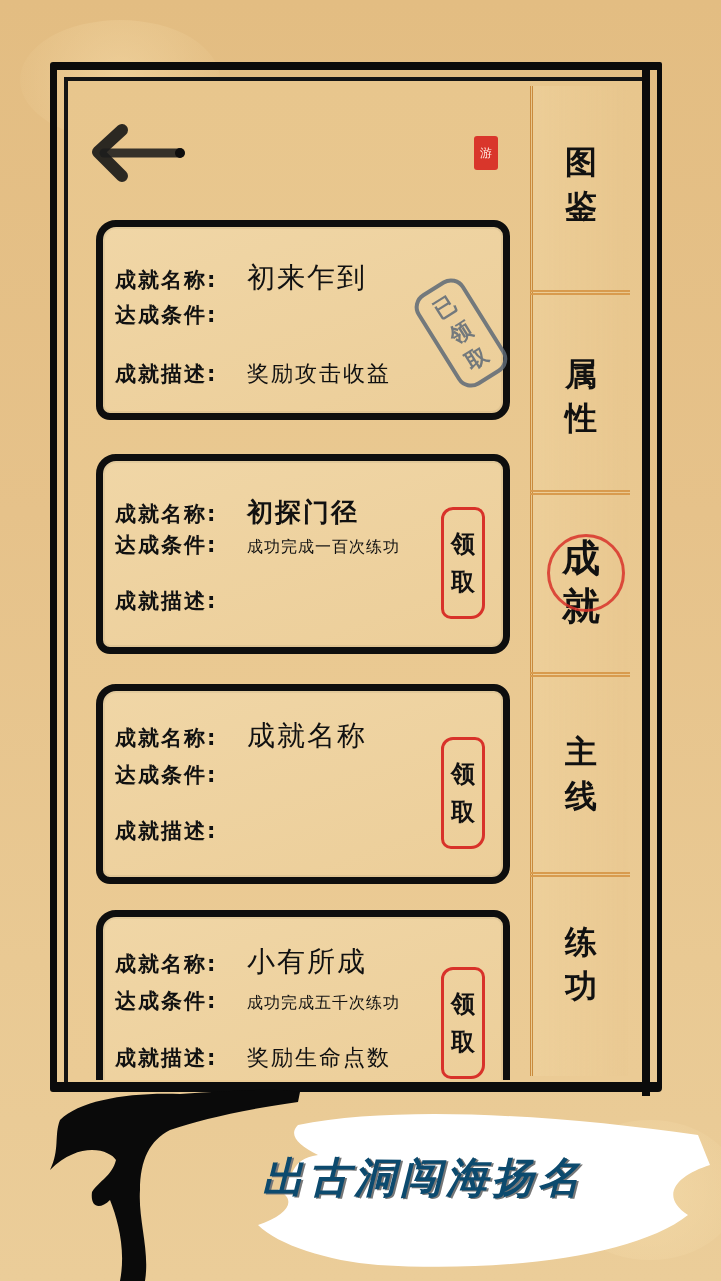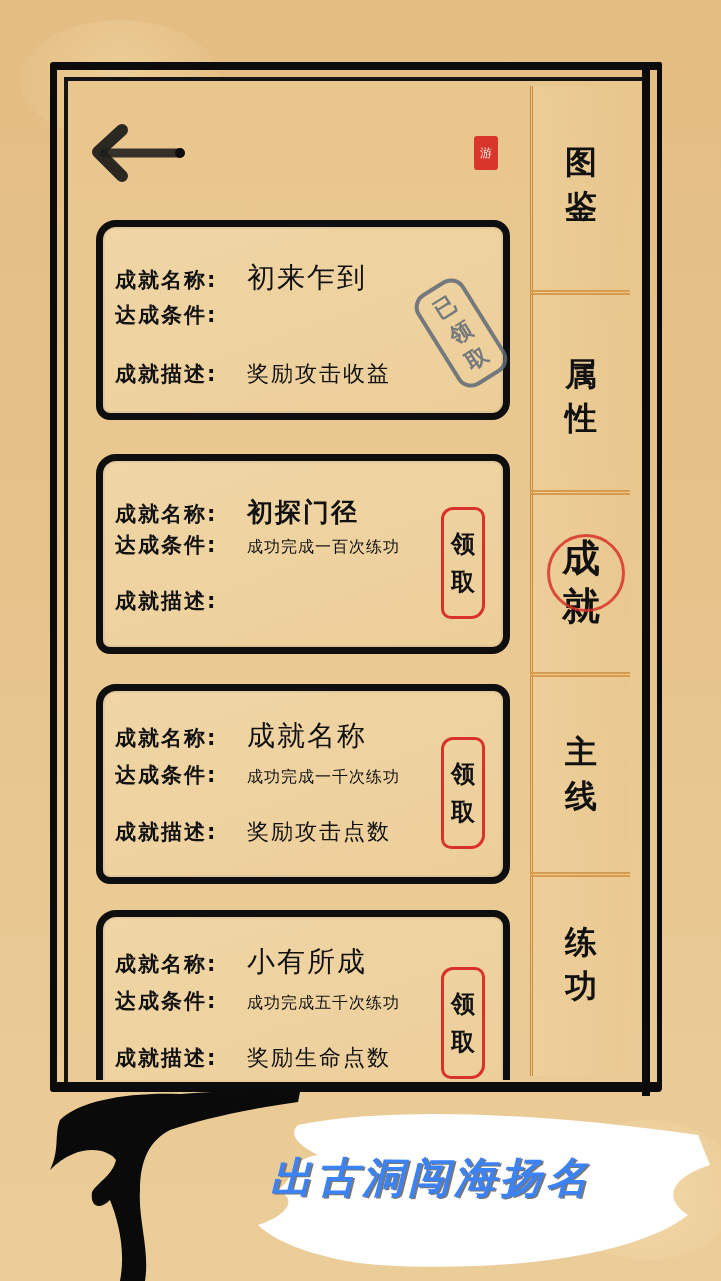--- a/index.html
+++ b/index.html
@@ -110,23 +110,22 @@
   }
 
   
   .ink-figure { position: absolute; left: 40px; top: 1080px; width: 260px; height: 201px; }
   .brush-banner {
     position: absolute; left: 258px; top: 1105px; width: 460px; height: 170px;
   }
   .slogan {
     position: absolute; left: 262px; top: 1150px; width: 330px; height: 60px;
     font-family: "DejaVu Serif", serif; font-weight: bold; font-size: 42px;
-    color: #3b82f6; letter-spacing: 4px; font-style: italic;
+    color: #0c4a6e; letter-spacing: 4px; font-style: italic;
     text-shadow: 2px 1px 0 #777;
-    text-align: right;
   }
 </style>
 </head>
 <body>
 
 <div class="paper-stain" style="left:20px;top:20px;width:200px;height:120px;"></div>
 <div class="paper-stain" style="left:560px;top:1120px;width:180px;height:140px;"></div>
 
 <div class="frame"></div>
 <div class="frame-inner"></div>
@@ -180,25 +179,23 @@
     </div>
   </div>
 
   <div class="card" style="top:464px;">
     <div class="row" style="top:26px;">
       <span class="lbl">成就名称:</span>
       <span class="val-name">成就名称</span>
     </div>
     <div class="row" style="top:70px;">
       <span class="lbl">达成条件:</span>
-      <span class="val-cond">成功完成一千次练功</span>
     </div>
     <div class="row" style="top:126px;">
       <span class="lbl">成就描述:</span>
-      <span class="val-desc">奖励攻击点数</span>
     </div>
     <div class="claim-btn">
       <span>领</span>
       <span>取</span>
     </div>
   </div>
 
   <div class="card" style="top:690px;">
     <div class="row" style="top:26px;">
       <span class="lbl">成就名称:</span>

